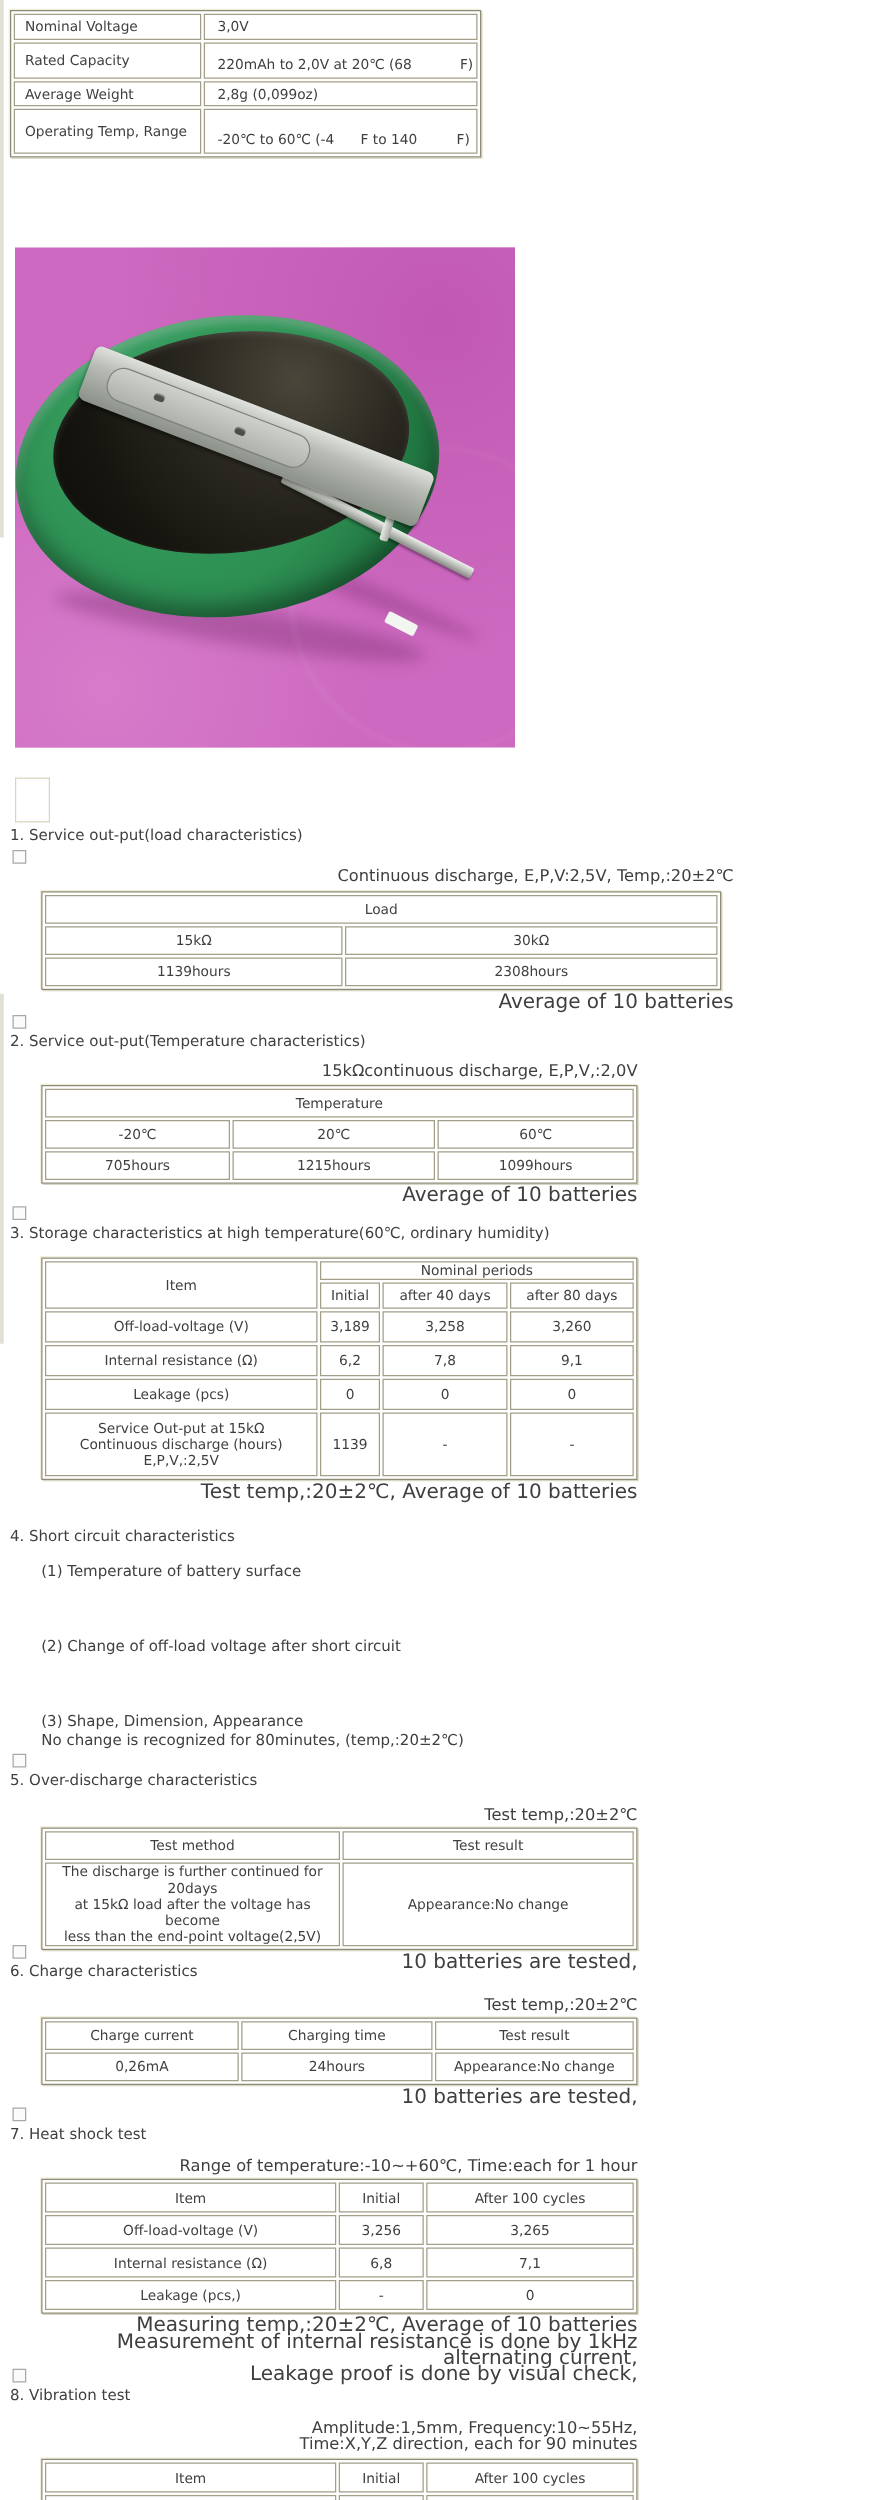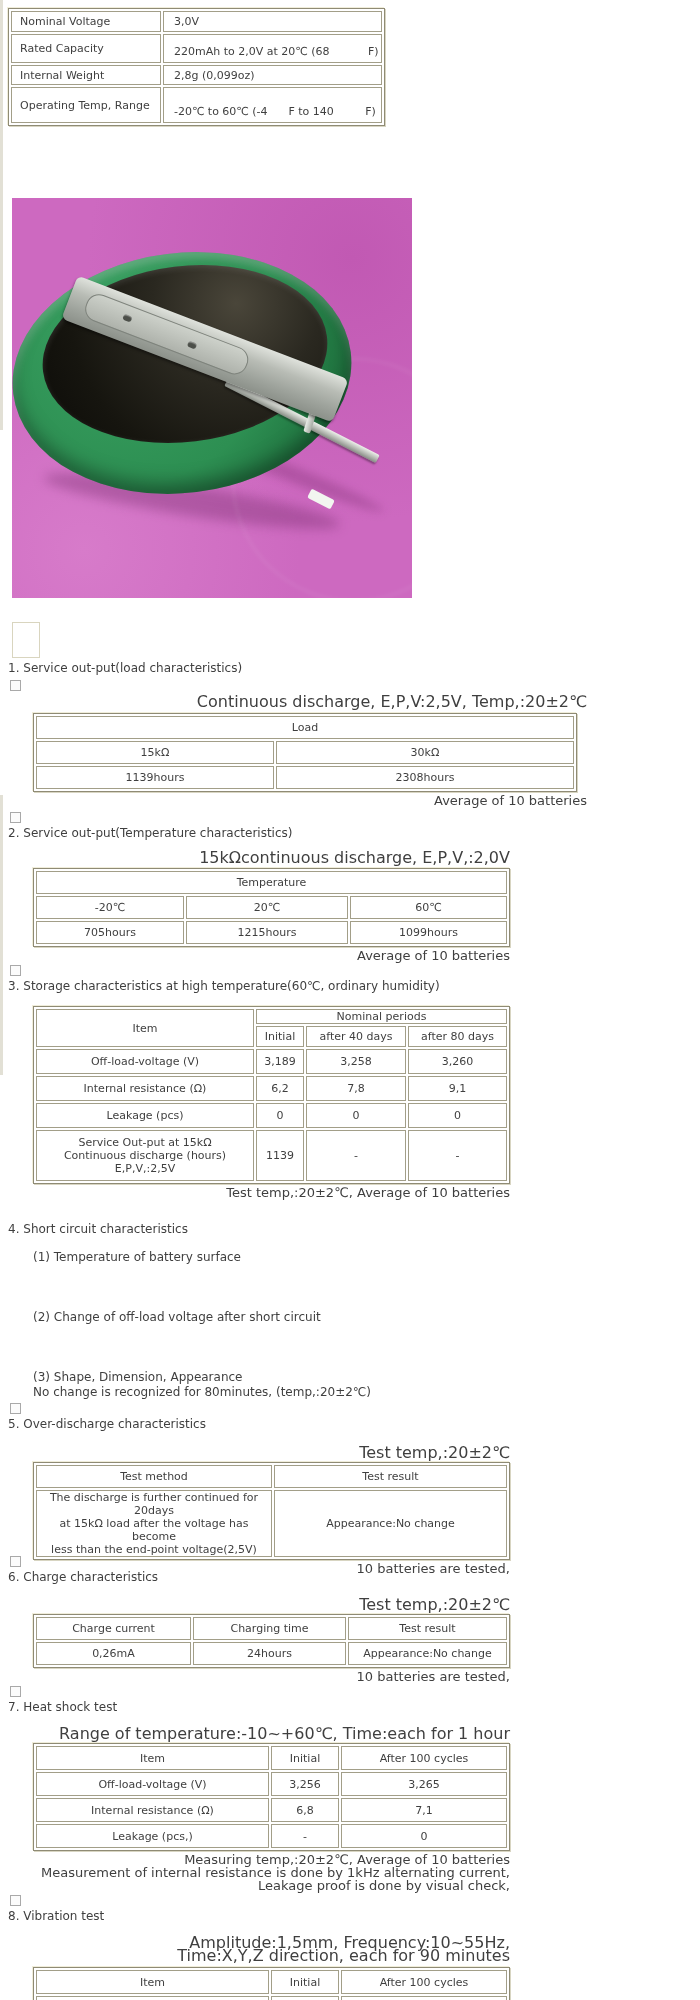--- a/index.html
+++ b/index.html
@@ -16,22 +16,22 @@
   
   table.spec td{text-align:left;}
   table.spec td.lbl{padding-left:8px;}
   table.spec td.val{padding-left:10px;}
   .pre{white-space:pre;}
   .preline{white-space:pre-line;}
   .vbottom{vertical-align:bottom !important;padding-bottom:4px !important;}
   
   .section{position:absolute;left:8px;}
   .h{font-size:12px;line-height:15px;}
-  .cap{font-size:16px;line-height:13px;text-align:right;}
-  .fn{font-size:13px;line-height:13px;text-align:right;}
+  .cap{font-size:13px;line-height:13px;text-align:right;}
+  .fn{font-size:16px;line-height:13px;text-align:right;}
   .w1{width:579px;}
   .w2{width:502px;text-align:right;}
   .cb{display:block;width:9px;height:9px;border:1px solid #a9a9a9;background:#fbfbfb;}
   .cb-below{margin:4px 0 0 2px;}
   .cb-top{margin:2px 0 3px 2px;}
   .sub{font-size:12px;line-height:15px;margin-left:25px;}
   .sect-table{margin-left:25px;}
   
   .photo{position:absolute;left:12px;top:198px;width:400px;height:400px;overflow:hidden;
          background:radial-gradient(circle at 18% 88%, #d77bca 0%, rgba(215,123,202,0) 45%),
@@ -81,21 +81,21 @@
   <tbody>
       <tr>
     <td class="lbl" style="height:19px">Nominal Voltage</td>
     <td class="val pre">3,0V</td>
   </tr>
   <tr>
     <td class="lbl" style="height:27px">Rated Capacity</td>
     <td class="val pre vbottom">220mAh to 2,0V at 20℃ (68           F)</td>
   </tr>
   <tr>
-    <td class="lbl" style="height:18px">Internal Weight</td>
+    <td class="lbl" style="height:18px">Average Weight</td>
     <td class="val pre">2,8g (0,099oz)</td>
   </tr>
   <tr>
     <td class="lbl" style="height:34px">Operating Temp, Range</td>
     <td class="val pre vbottom">-20℃ to 60℃ (-4      F to 140         F)</td>
   </tr>
 </tbody>
   </table>
 
 <div class="photo">

